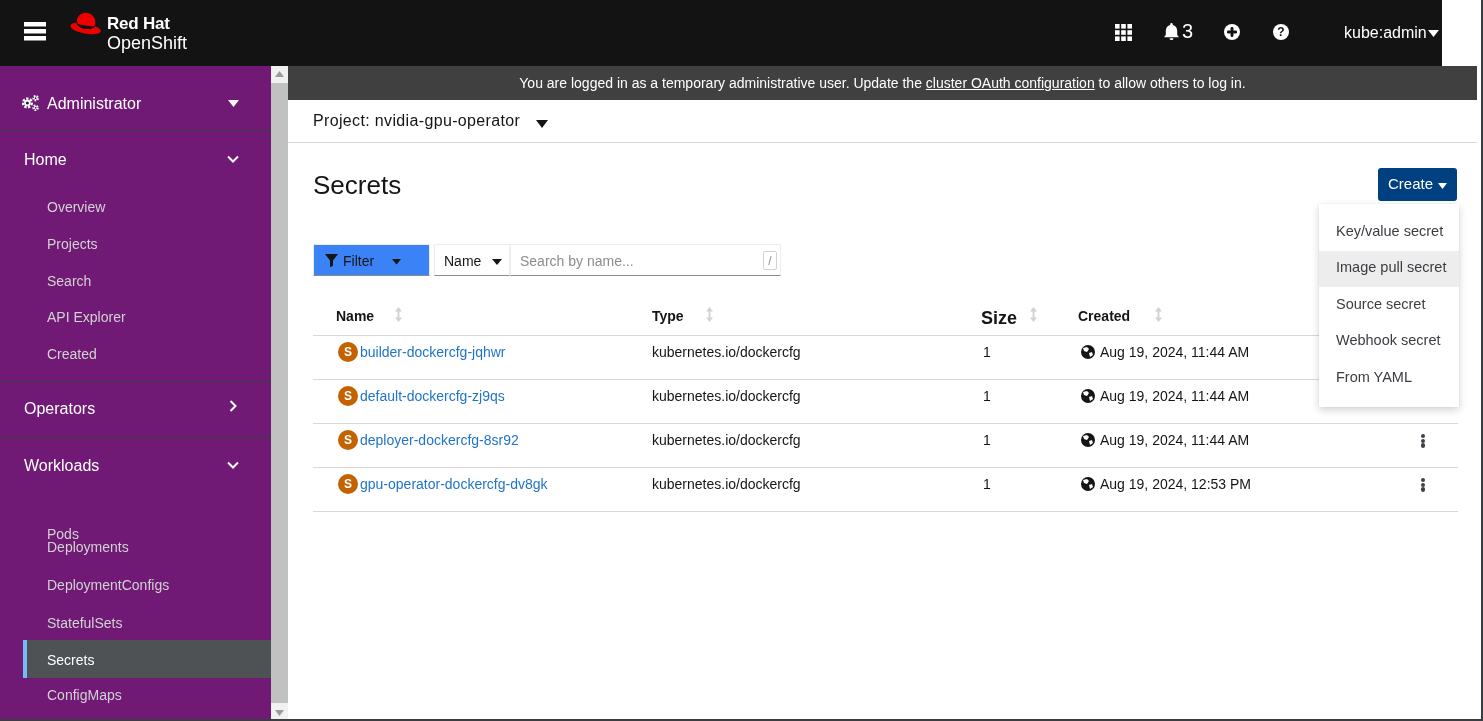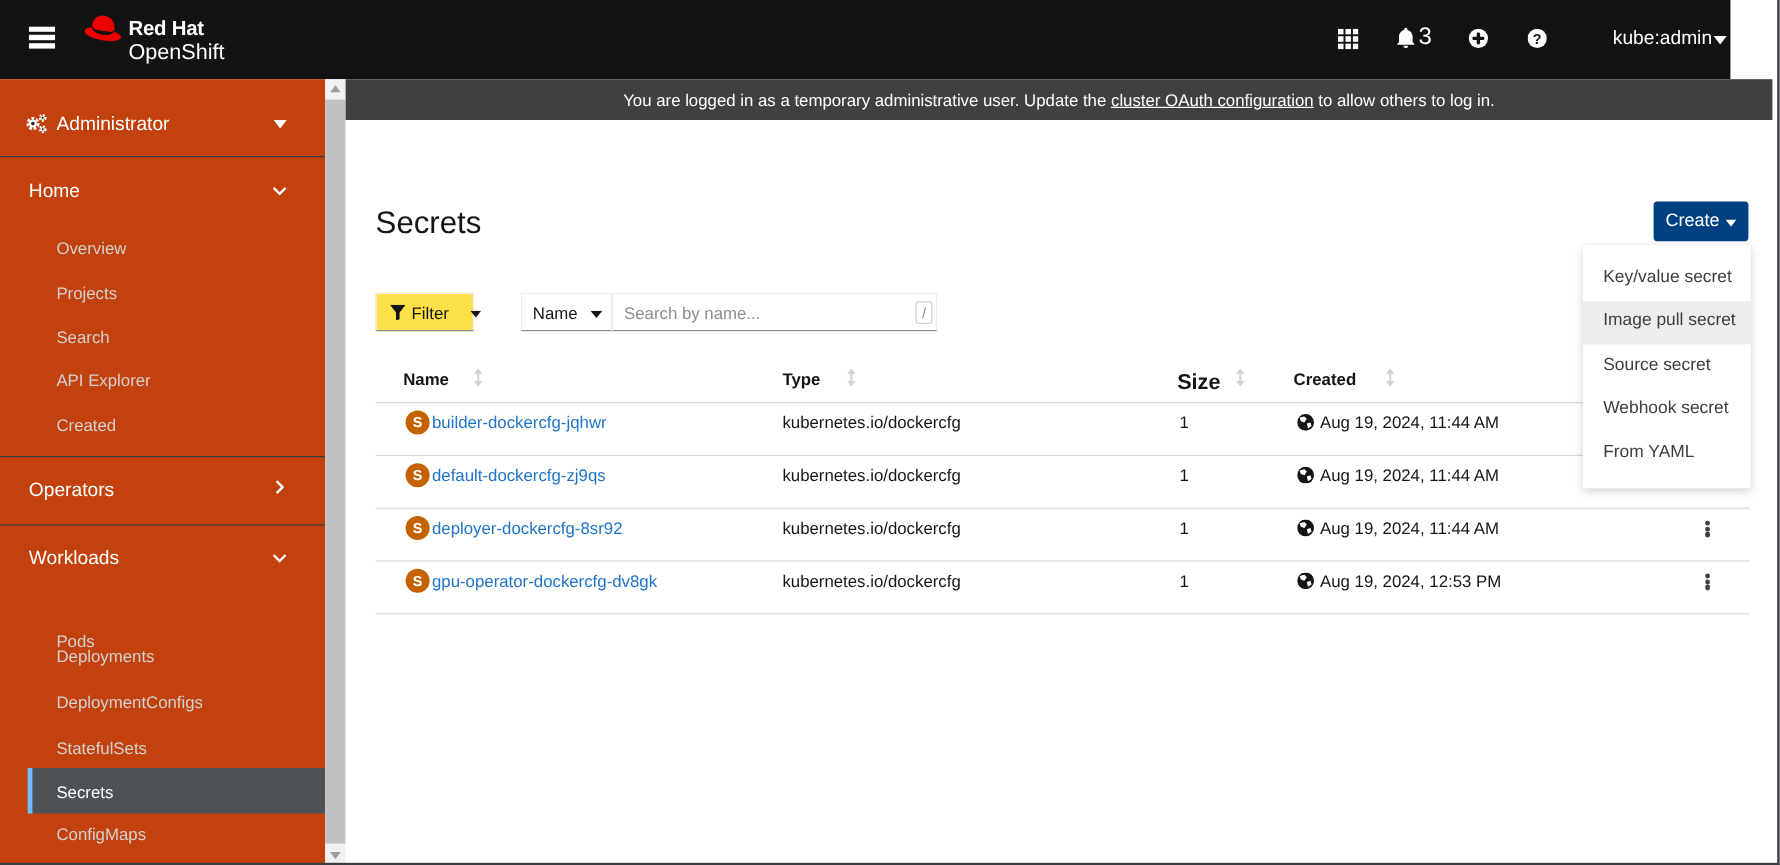--- a/index.html
+++ b/index.html
@@ -1,20 +1,20 @@
 <!DOCTYPE html>
 <html><head>
 <meta charset="utf-8">
 <style>
 * { margin:0; padding:0; box-sizing:border-box; }
 html,body { width:1483px; height:721px; overflow:hidden; background:#fff;
   font-family:"Liberation Sans", sans-serif; }
 .abs { position:absolute; }
 #masthead { position:absolute; left:0; top:0; width:1442px; height:66px; background:#131313; }
-#sidebar { position:absolute; left:0; top:66px; width:271px; height:655px; background:#c2410c; }
+#sidebar { position:absolute; left:0; top:66px; width:271px; height:655px; background:#701a75; }
 #sb-scroll { position:absolute; left:271px; top:66px; width:17px; height:655px; background:#f1f1f1; }
 #content { position:absolute; left:288px; top:66px; width:1189px; height:655px; background:#fff; }
 .navtop { position:absolute; color:#fff; font-size:16px; }
 .navsub { position:absolute; color:#d2d2d2; font-size:14px; }
 .sbdiv { position:absolute; left:0; width:271px; height:1px; background:#393e43; }
 .row { position:absolute; left:25px; width:1145px; height:44px; border-bottom:1px solid #d8d8d8; }
 .cell { position:absolute; top:8px; font-size:14px; color:#151515; }
 .lnk { color:#1f74c8; }
 .sbadge { position:absolute; left:25px; top:6px; width:20px; height:20px; border-radius:50%;
   background:#c46100; color:#fff; font-size:12px; font-weight:bold; text-align:center; line-height:20px; }
@@ -134,31 +134,37 @@
       <path d="M0 0 L9 0 L4.5 6 Z" fill="#9b9b9b"></path>
     </svg>
 </div>
 
 <div id="content">
 
   <div class="abs" style="left:0; top:0; width:1189px; height:34px; background:#404040; color:#fff; font-size:14px; text-align:center; line-height:34px;">
     You are logged in as a temporary administrative user. Update the <span style="text-decoration:underline;">cluster OAuth configuration</span> to allow others to log in.
   </div>
 
+  <div class="abs" style="left:0; top:34px; width:1189px; height:43px; background:#fff; border-bottom:1px solid #d7d7d7;">
+    <div class="abs" style="left:25px; top:12px; font-size:16px; letter-spacing:0.35px; color:#151515;">Project: nvidia-gpu-operator</div>
+    <svg class="abs" style="left:248px; top:20px;" width="12" height="8" viewBox="0 0 12 8">
+        <path d="M0 0 L12 0 L6 8 Z" fill="#151515"></path>
+      </svg>
+  </div>
 
   <div class="abs" style="left:25px; top:104px; font-size:26px; color:#151515;">Secrets</div>
 
   <div class="abs" style="left:1090px; top:102px; width:79px; height:33px; background:#004080; border-radius:3px; color:#fff; font-size:16px; text-align:left;">
     <span class="abs" style="left:10px; top:7px; font-size:15px;">Create</span>
     <svg class="abs" style="left:60px; top:15px;" width="9" height="6" viewBox="0 0 9 6">
         <path d="M0 0 L9 0 L4.5 6 Z" fill="#fff"></path>
       </svg>
   </div>
 
-  <div class="abs" style="left:25px; top:178px; width:82px; height:32px; border:1px solid #ededed; border-bottom:1px solid #8a8d90; background:#fde047;">
+  <div class="abs" style="left:25px; top:178px; width:117px; height:32px; border:1px solid #ededed; border-bottom:1px solid #8a8d90; background:#3b82f6;">
     <svg class="abs" style="left:11px; top:9px;" width="13" height="13" viewBox="0 0 13 13">
         <path d="M0 0 L13 0 L8 6.5 L8 12 L5 13 L5 6.5 Z" fill="#151515"></path>
       </svg>
     <div class="abs" style="left:29px; top:8px; font-size:14px; color:#151515;">Filter</div>
     <svg class="abs" style="left:78px; top:14px;" width="9" height="5.5" viewBox="0 0 9 5.5">
         <path d="M0 0 L9 0 L4.5 5.5 Z" fill="#151515"></path>
       </svg>
   </div>
   <div class="abs" style="left:146px; top:178px; width:76px; height:32px; border:1px solid #ededed; border-bottom:1px solid #8a8d90; background:#fff;">
     <div class="abs" style="left:9px; top:8px; font-size:14px; color:#151515;">Name</div>

